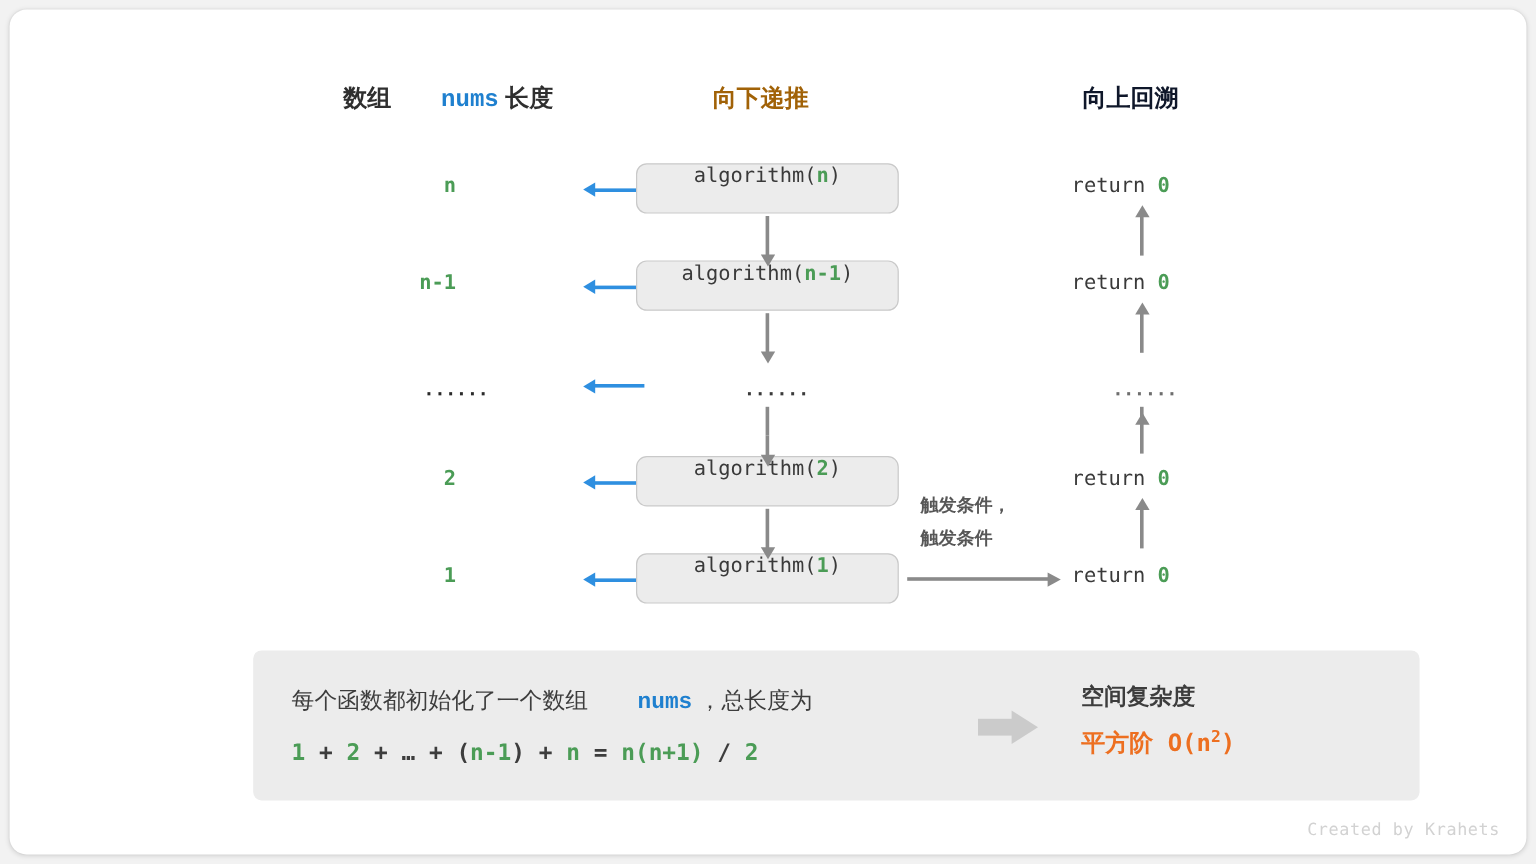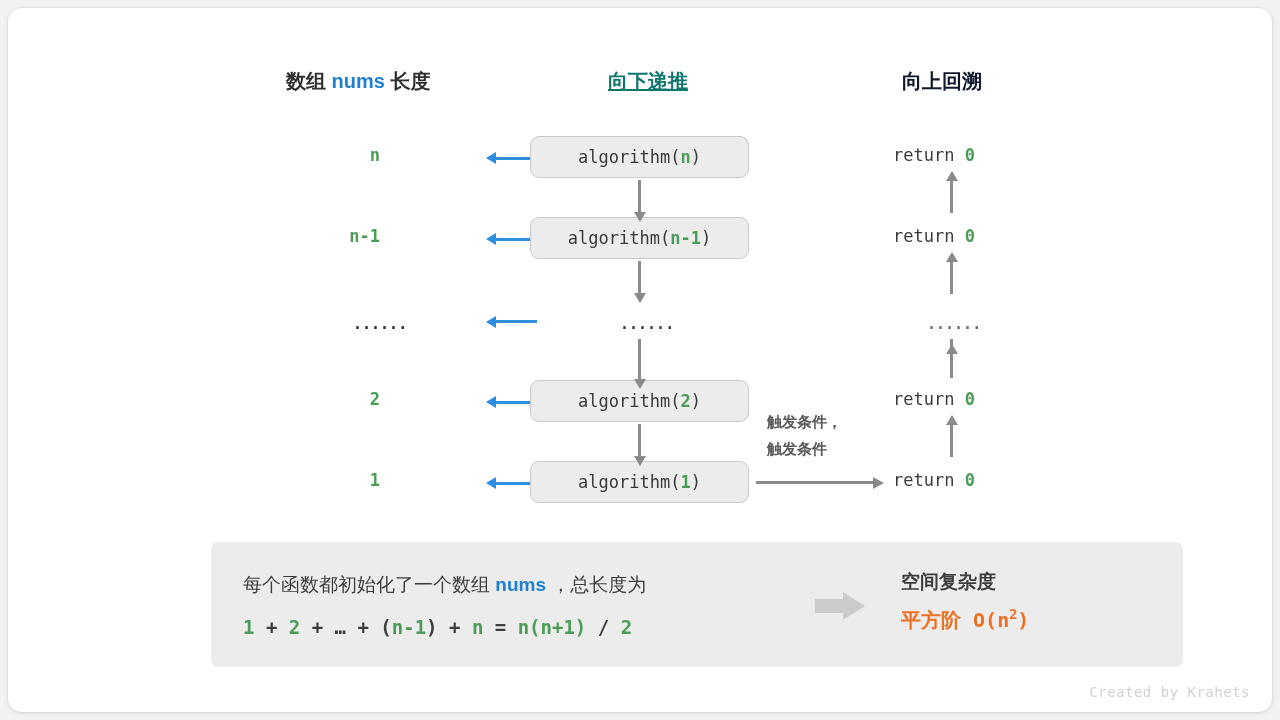--- a/index.html
+++ b/index.html
@@ -26,24 +26,25 @@
   }
 
   
   .hdr {
     position: absolute;
     font-weight: bold;
     font-size: 20px;
     white-space: nowrap;
   }
   .hdr-left   { left: 278px; top: 60px; color: #2f2f2f; }
-  .hdr-mid    { left: 600px; top: 60px; color: #0f766e; text-decoration: underline; }
+  .hdr-mid    { left: 586px; top: 60px; color: #a16207; }
   .hdr-right  { left: 894px; top: 60px; color: #0f172a; }
   .mono {
-    font-family: Liberation Sans, sans-serif;
+    font-family: Liberation Mono, monospace;
+    margin-left: 36px;
   }
   .blue  { color: #1f80cf; }
   .green { color: #4b9c56; }
 
   
   .row {
     position: absolute;
     left: 0;
     width: 1264px;
     height: 0;
@@ -80,21 +81,20 @@
     position: absolute;
     left: 522px;
     top: -22px;
     width: 219px;
     height: 42px;
     background: #ececec;
     border: 1px solid #c9c9c9;
     border-radius: 9px;
     box-sizing: border-box;
     display: flex;
-    align-items: center;
     justify-content: center;
     font-family: "DejaVu Sans Mono", "Liberation Mono", monospace;
     font-size: 17px;
     color: #3a3a3a;
     white-space: nowrap;
   }
   .callbox b { font-weight: bold; color: #4b9c56; }
 
   
   .ret {

